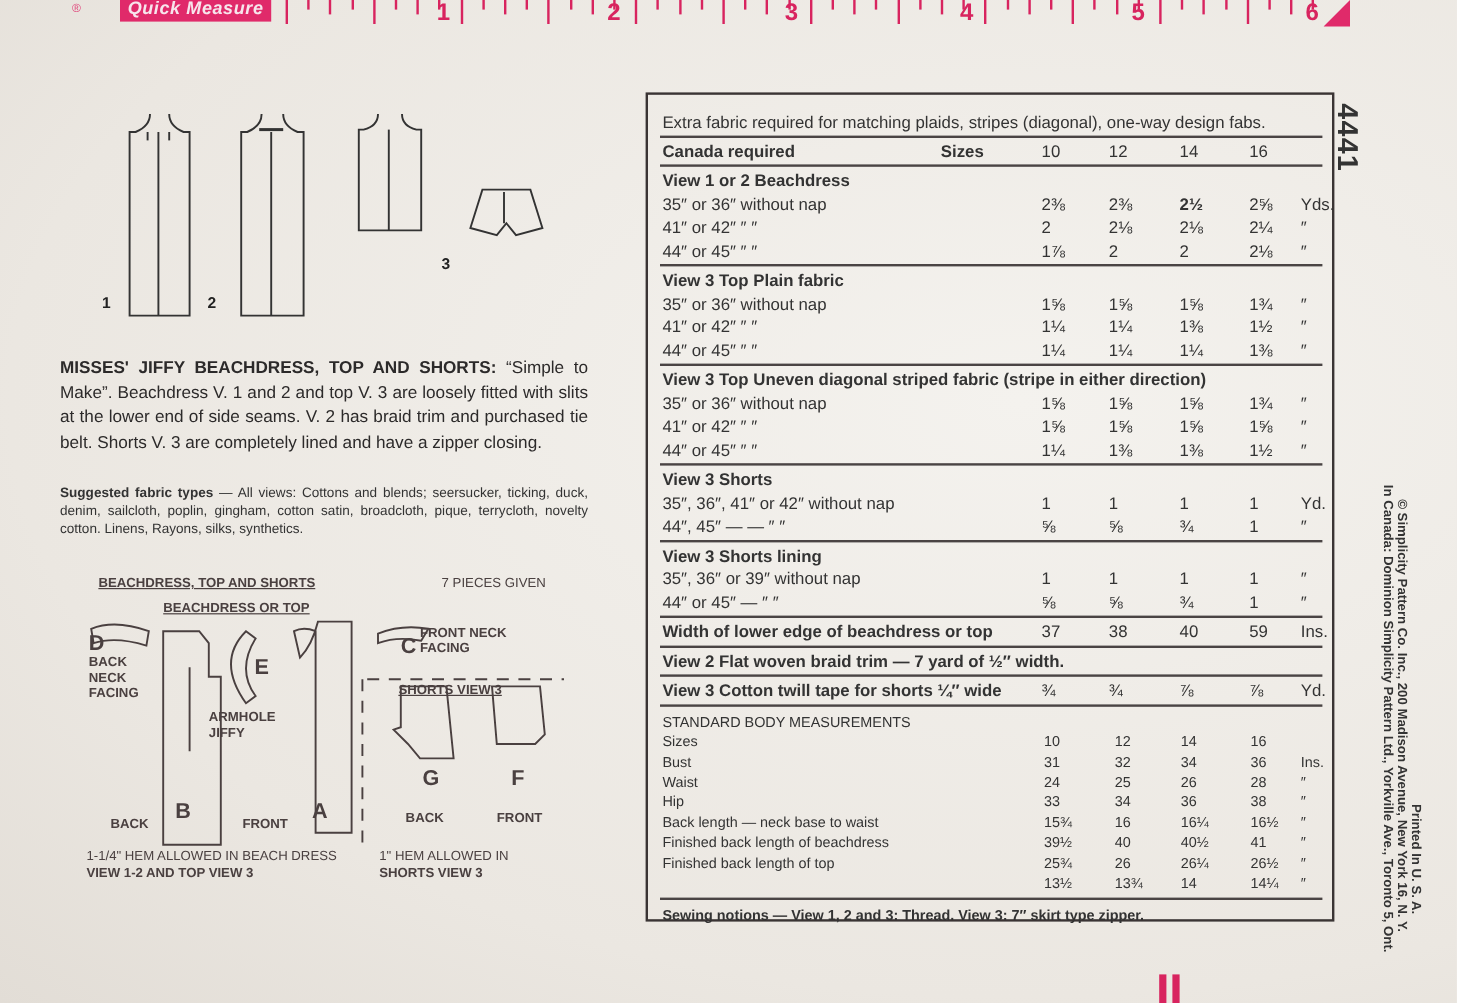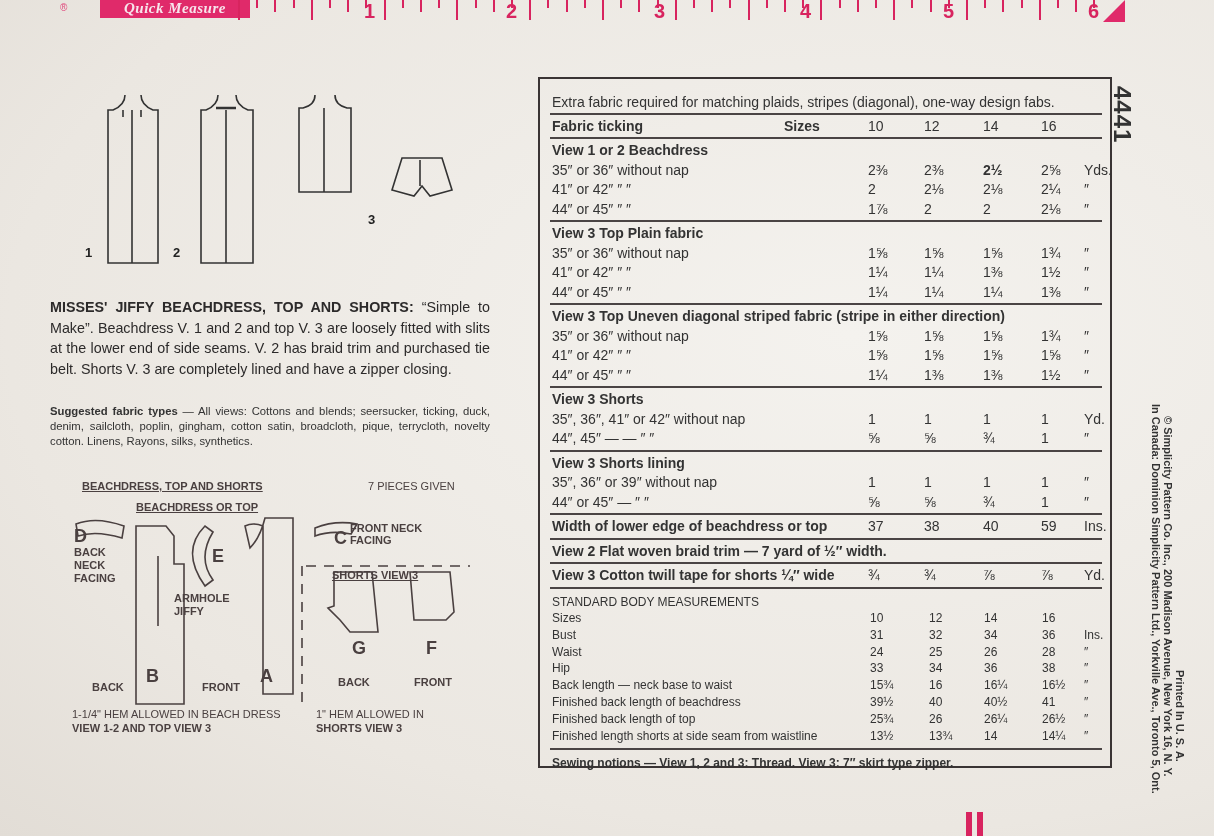--- a/index.html
+++ b/index.html
@@ -11,25 +11,24 @@
     position: relative;
   }
   .paper {
     position: absolute; left: 0; top: 0; width: 1214px; height: 836px;
     background: radial-gradient(ellipse at 70% 40%, #f4f2ee 0%, #ebe7e1 70%, #e2ddd6 100%);
   }
   
   .ruler { position: absolute; left: 0; top: 0; width: 1214px; height: 24px; }
   .reg { position: absolute; left: 60px; top: 2px; font-size: 10px; color: #e0457a; }
   .qm-badge {
-    position: absolute; left: 100px; top: 0; width: 150px; height: 18px;
+    position: absolute; left: 100px; top: 0; width: 126px; height: 18px;
     background: #e02a6a; color: #f7e5ec; font-style: italic; font-weight: bold;
     font-size: 15px; line-height: 16px; text-align: center; letter-spacing: 0.5px;
     overflow: hidden;
-    font-family: Liberation Serif, serif;
   }
   .tick { position: absolute; top: 0; width: 2px; background: #d8245f; }
   .tick.s { height: 8px; }
   .tick.m { height: 12px; }
   .tick.l { height: 20px; }
   .ruler-num { position: absolute; top: 0; font-size: 20px; color: #d8245f; font-weight: bold; line-height: 22px; }
   .ruler-end {
     position: absolute; left: 1103px; top: 0; width: 0; height: 0;
     border-left: 22px solid transparent; border-bottom: 22px solid #e02a6a;
   }
@@ -213,21 +212,21 @@
     <span style="position:absolute;left:246px;top:232px;font-weight:normal">1" HEM ALLOWED IN</span>
     <span style="position:absolute;left:246px;top:246px">SHORTS VIEW 3</span>
   </div>
 
   <div class="box">
     <div class="trow" style="top:14px;font-size:14px">
         <span class="lbl">Extra fabric required for matching plaids, stripes (diagonal), one-way design fabs.</span>
       </div>
     <div class="hr" style="top:34px"></div>
     <div class="trow bold" style="top:38px">
-      <span class="lbl">Fabric ticking</span>
+      <span class="lbl">Canada required</span>
       <span style="position:absolute;left:232px">Sizes</span>
       <span class="c c0" style="font-weight:normal">10</span>
       <span class="c c1" style="font-weight:normal">12</span>
       <span class="c c2" style="font-weight:normal">14</span>
       <span class="c c3" style="font-weight:normal">16</span>
     </div>
     <div class="hr" style="top:58px"></div>
     <div id="sections">
         <div class="trow bold" style="top: 62px;">
           <span class="lbl">View 1 or 2   Beachdress</span>
@@ -426,21 +425,20 @@
         </div>
         <div class="trow small meas" style="top: 630.8px;">
           <span class="lbl">Finished back length of top</span>
           <span class="c c0">25¾</span>
           <span class="c c1">26</span>
           <span class="c c2">26¼</span>
           <span class="c c3">26½</span>
           <span class="unit">″</span>
         </div>
         <div class="trow small meas" style="top: 647.6px;">
-          <span class="lbl">Finished length shorts at side seam from waistline</span>
           <span class="c c0">13½</span>
           <span class="c c1">13¾</span>
           <span class="c c2">14</span>
           <span class="c c3">14¼</span>
           <span class="unit">″</span>
         </div>
         <div class="hr" style="top: 669.4px;"></div>
         <div class="trow small bold" style="top: 675.4px;">Sewing notions — View 1, 2 and 3: Thread. View 3: 7″ skirt type zipper.</div>
       </div>
   </div>

